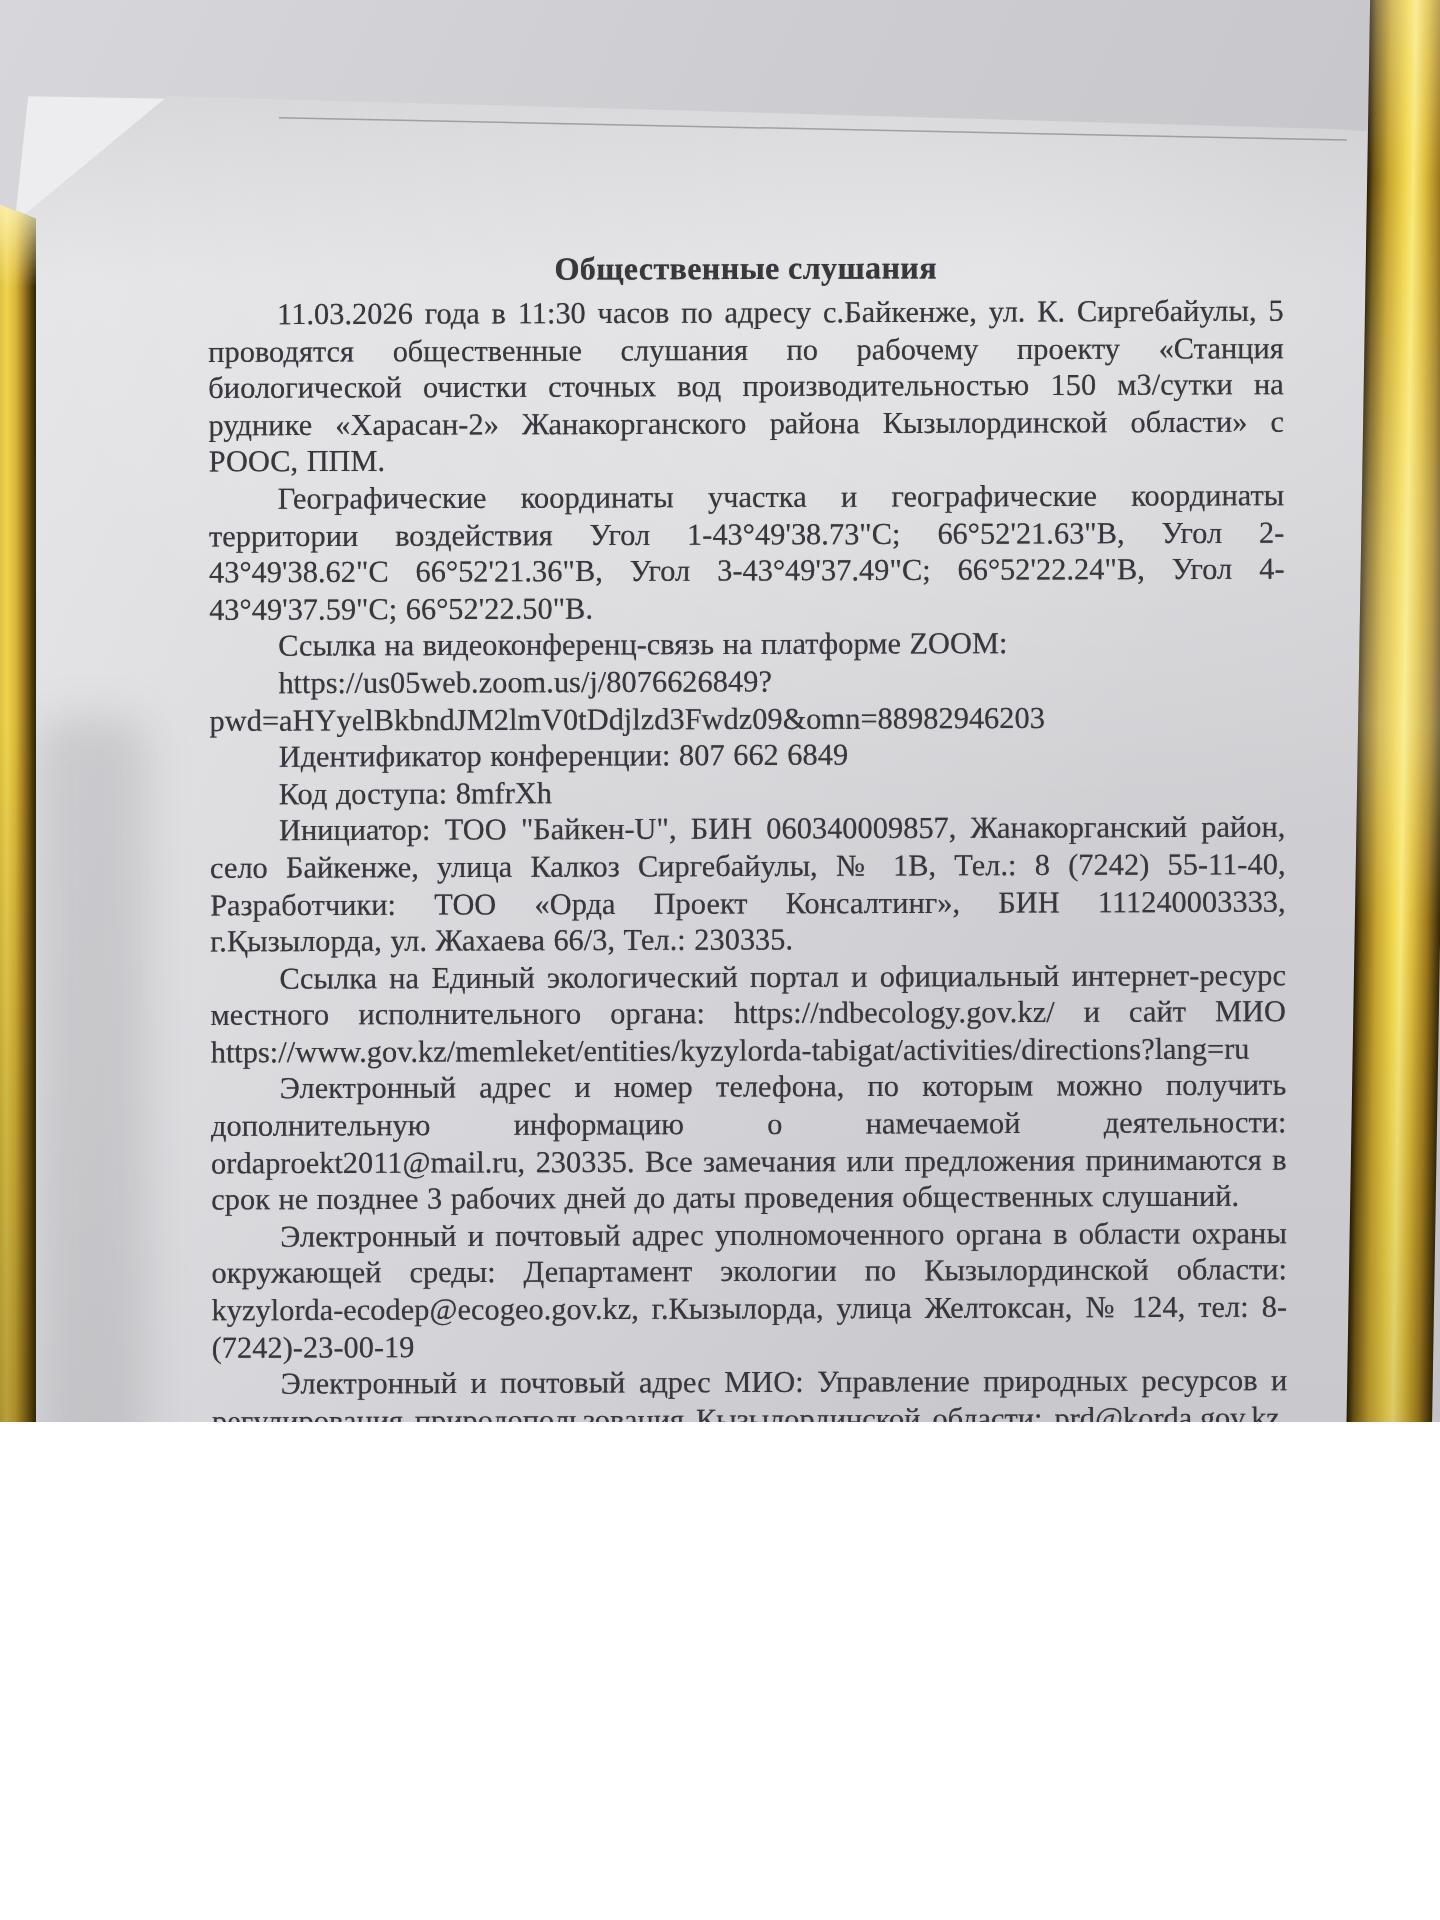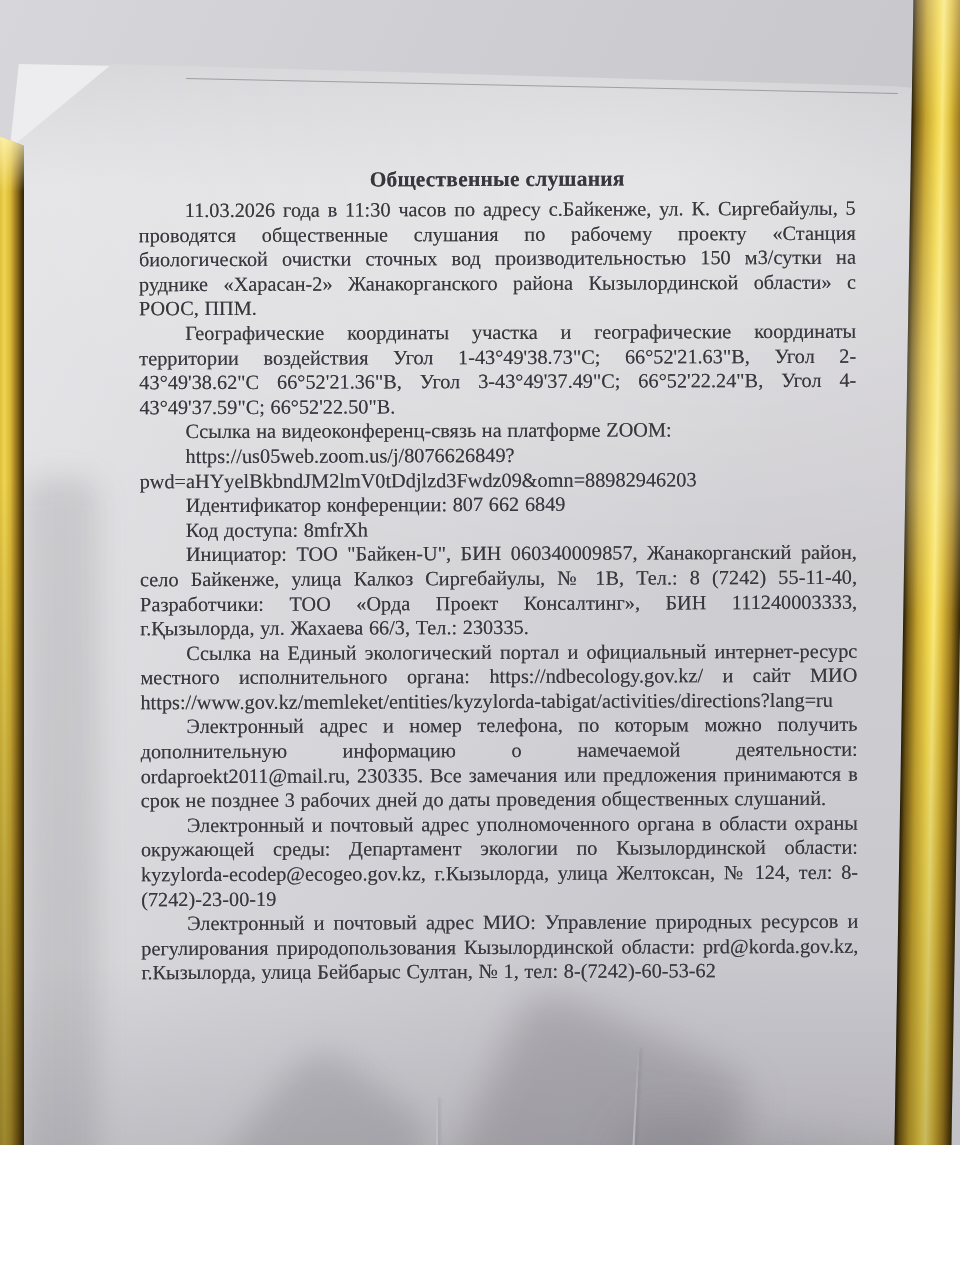--- a/index.html
+++ b/index.html
@@ -5,21 +5,21 @@
   :root{
     --wall:#cac9cd;
     --paper:#e2e1e4;
     --ink:#38373e;
     --gold:#e8cb43;
     --overlay-ink:#141416;
   }
   *{box-sizing:border-box;}
   html,body{margin:0;padding:0;width:960px;height:1280px;overflow:hidden;
     font-family:"Liberation Serif", serif;}
-  .scene{position:relative;width:960px;height:1145px;overflow:hidden;
+  .scene{position:relative;width:960px;height:948px;overflow:hidden;
     background:linear-gradient(115deg,#d7d6da 0%,#cdccd0 40%,#c2c1c6 100%);}
   
   .paper-corner{position:absolute;left:6px;top:58px;width:128px;height:102px;
     background:#edecef;
     clip-path:polygon(10% 6%,100% 8%,2% 100%);
     filter:drop-shadow(0 1px 1px rgba(90,88,95,.45));}
   
   .panel{position:absolute;left:8px;top:58px;width:908px;height:1222px;
     background:
       radial-gradient(120% 55% at 72% 10%, rgba(255,255,255,.38), rgba(255,255,255,0) 60%),

